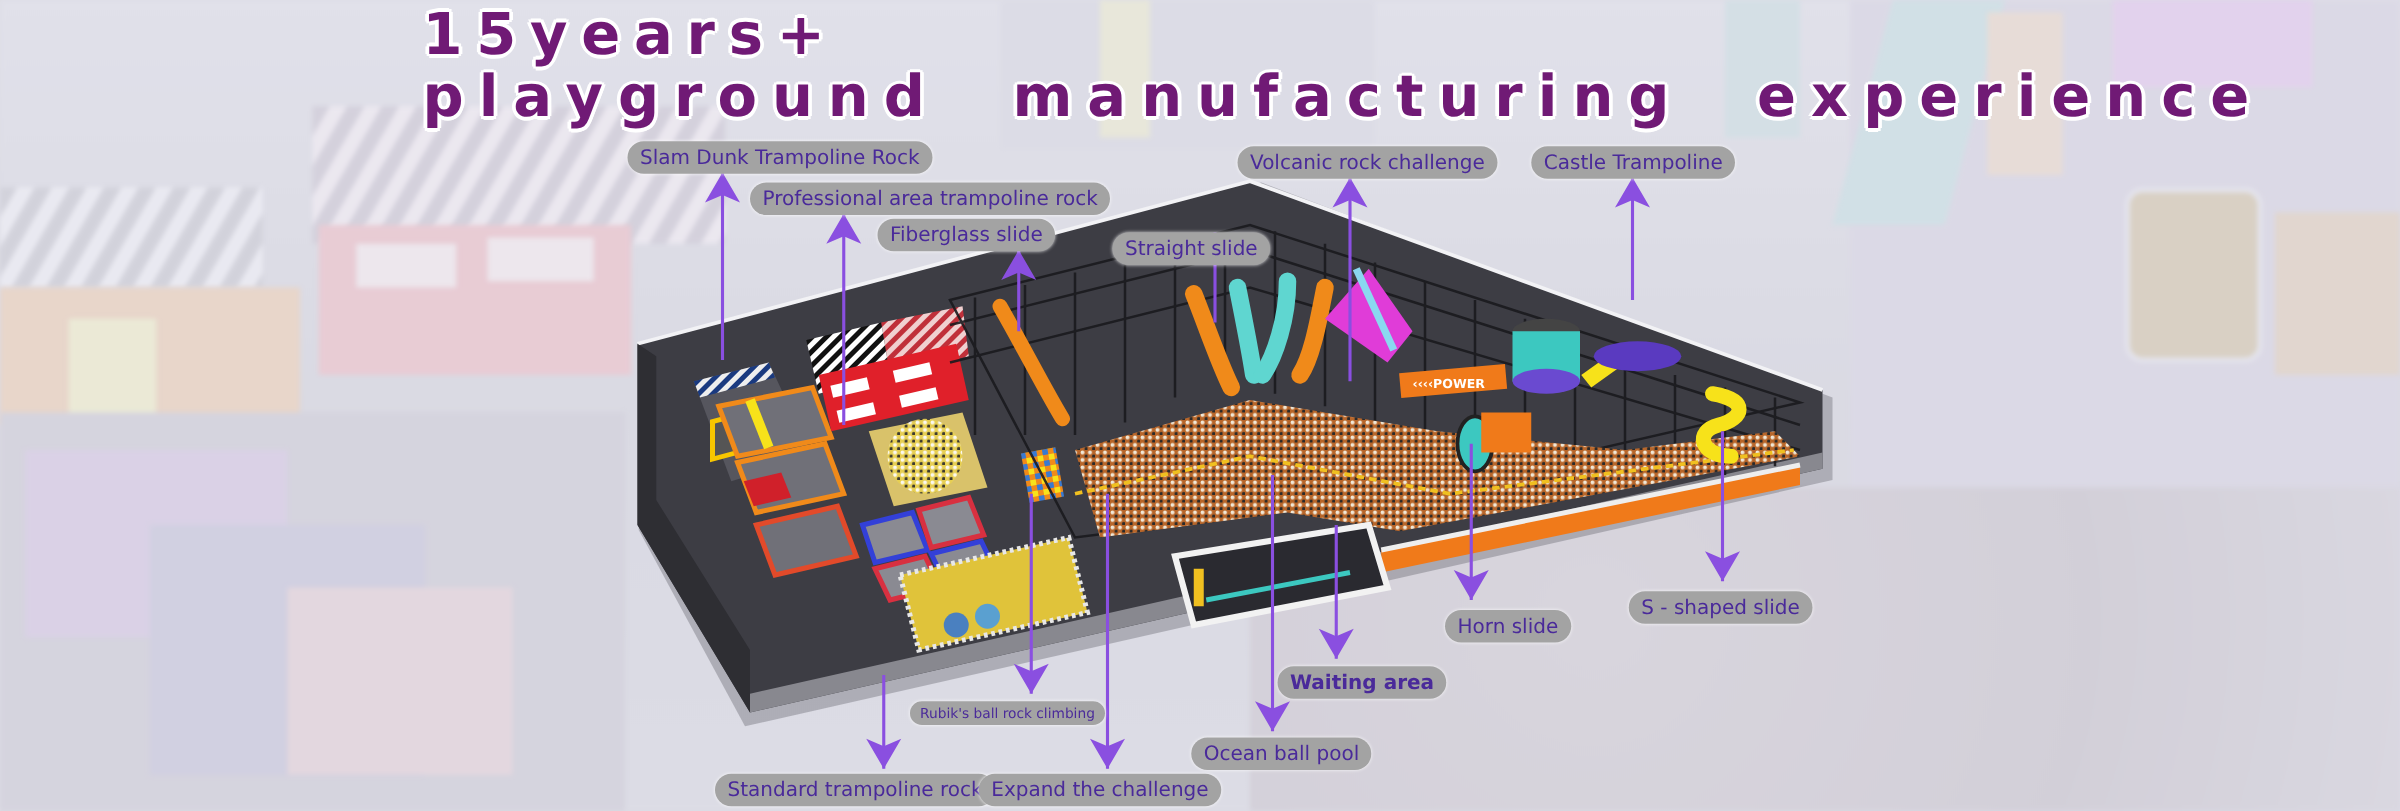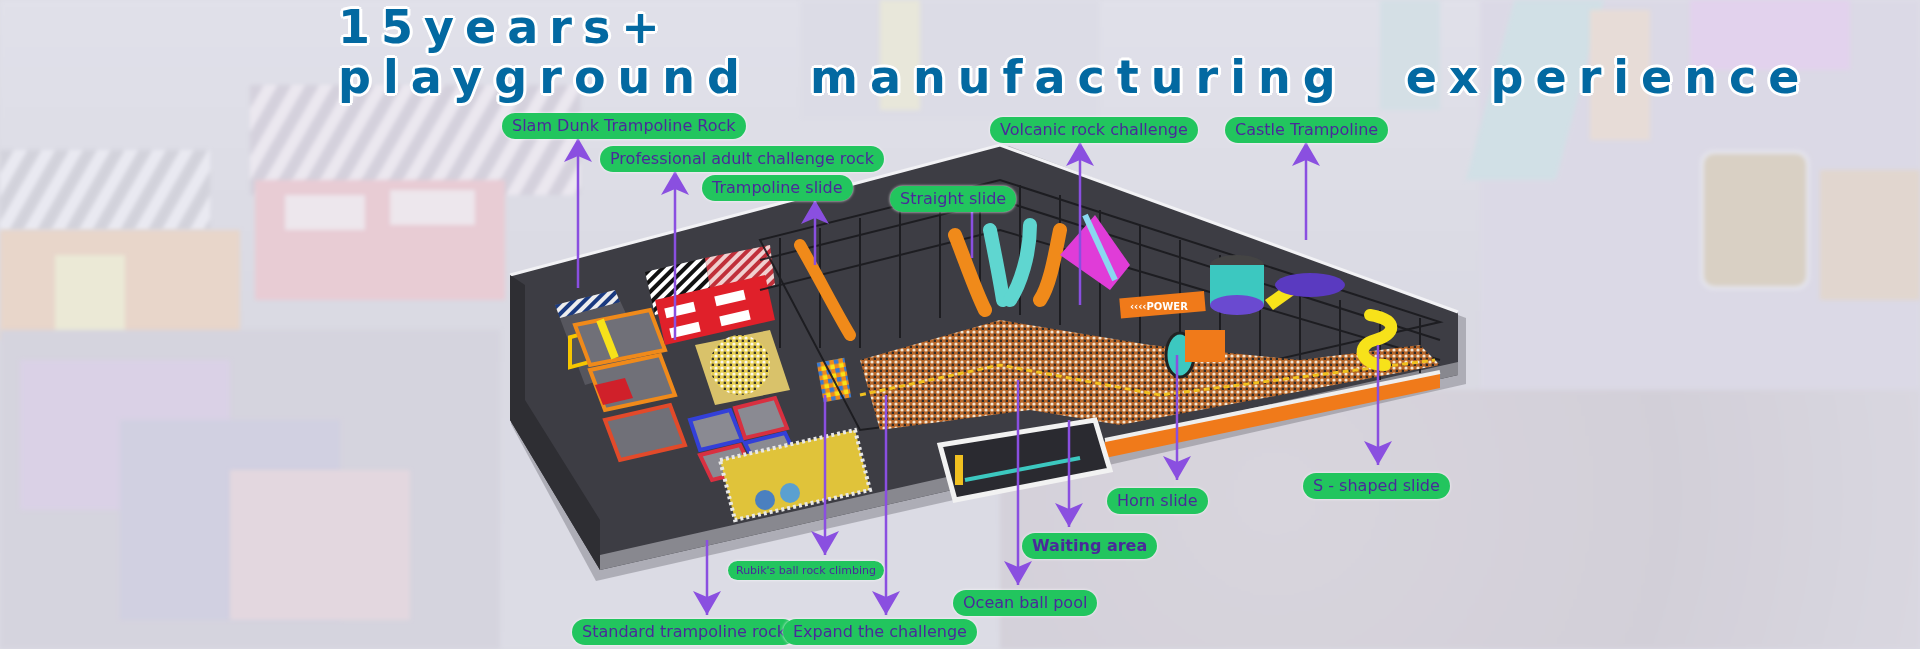--- a/index.html
+++ b/index.html
@@ -11,38 +11,38 @@
   }
   
   .bg { position: absolute; inset: 0; overflow: hidden; }
   .bg .wash { position: absolute; inset: 0; background: rgba(232,232,240,0.55); }
   .bg-block { position: absolute; filter: blur(2px); }
 
   
   .headline {
     position: absolute; left: 338px; top: 2px;
     font-family: "DejaVu Sans", sans-serif;
-    font-weight: 900; color: #0369a1;
+    font-weight: 900; color: #701a75;
     letter-spacing: 11px; line-height: 50px;
     -webkit-text-stroke: 0px;
     text-shadow:
       2px 0 0 #fff, -2px 0 0 #fff, 0 2px 0 #fff, 0 -2px 0 #fff,
       2px 2px 0 #fff, -2px -2px 0 #fff, 2px -2px 0 #fff, -2px 2px 0 #fff,
       3px 0 0 #fff, -3px 0 0 #fff, 0 3px 0 #fff, 0 -3px 0 #fff;
   }
   .headline .line1 { font-size: 46px; display: block; }
   .headline .line2 { font-size: 46px; display: block; word-spacing: 30px; letter-spacing: 12px; }
 
   
   .scene { position: absolute; left: 0; top: 0; width: 1920px; height: 649px; }
 
   
   .label {
     position: absolute;
-    background: #22c55e;
+    background: #a3a3a3;
     color: #4a2a9a;
     border-radius: 14px;
     font-family: "DejaVu Sans", sans-serif;
     font-size: 16px;
     padding: 3px 10px;
     white-space: nowrap;
     box-shadow: 0 0 3px rgba(255,255,255,0.9);
     line-height: 20px;
   }
   .label.small { font-size: 11px; padding: 2px 8px; line-height: 15px; }
@@ -219,25 +219,25 @@
     <line x1="825" x2="825" y1="395" y2="555" stroke="#8a4fe0" stroke-width="2.5"></line>
     <polygon points="825,555 811,531 825,537 839,531" fill="#8a4fe0"></polygon>
     <line x1="707" x2="707" y1="540" y2="615" stroke="#8a4fe0" stroke-width="2.5"></line>
     <polygon points="707,615 693,591 707,597 721,591" fill="#8a4fe0"></polygon>
     <line x1="886" x2="886" y1="395" y2="615" stroke="#8a4fe0" stroke-width="2.5"></line>
     <polygon points="886,615 872,591 886,597 900,591" fill="#8a4fe0"></polygon>
   </svg>
 
 <div id="label-layer">
   <div class="label" style="left: 502px; top: 113px;">Slam Dunk Trampoline Rock</div>
-  <div class="label" style="left: 600px; top: 146px;">Professional adult challenge rock</div>
-  <div class="label" style="left: 702px; top: 175px;">Trampoline slide</div>
+  <div class="label" style="left: 600px; top: 146px;">Professional area trampoline rock</div>
+  <div class="label" style="left: 702px; top: 175px;">Fiberglass slide</div>
   <div class="label" style="left: 890px; top: 162px; margin-top: 24px;">Straight slide</div>
   <div class="label" style="left: 990px; top: 117px;">Volcanic rock challenge</div>
   <div class="label" style="left: 1225px; top: 117px;">Castle Trampoline</div>
-  <div class="label" style="left: 1107px; top: 488px;">Horn slide</div>
+  <div class="label" style="left: 1156px; top: 488px;">Horn slide</div>
   <div class="label" style="left: 1303px; top: 473px;">S - shaped slide</div>
   <div class="label" style="left: 1022px; top: 533px; font-weight: bold;">Waiting area</div>
   <div class="label" style="left: 953px; top: 590px;">Ocean ball pool</div>
   <div class="label small" style="left: 728px; top: 561px;">Rubik's ball rock climbing</div>
   <div class="label" style="left: 572px; top: 619px;">Standard trampoline rock</div>
   <div class="label" style="left: 783px; top: 619px;">Expand the challenge</div>
 </div>
 
 </body></html>

